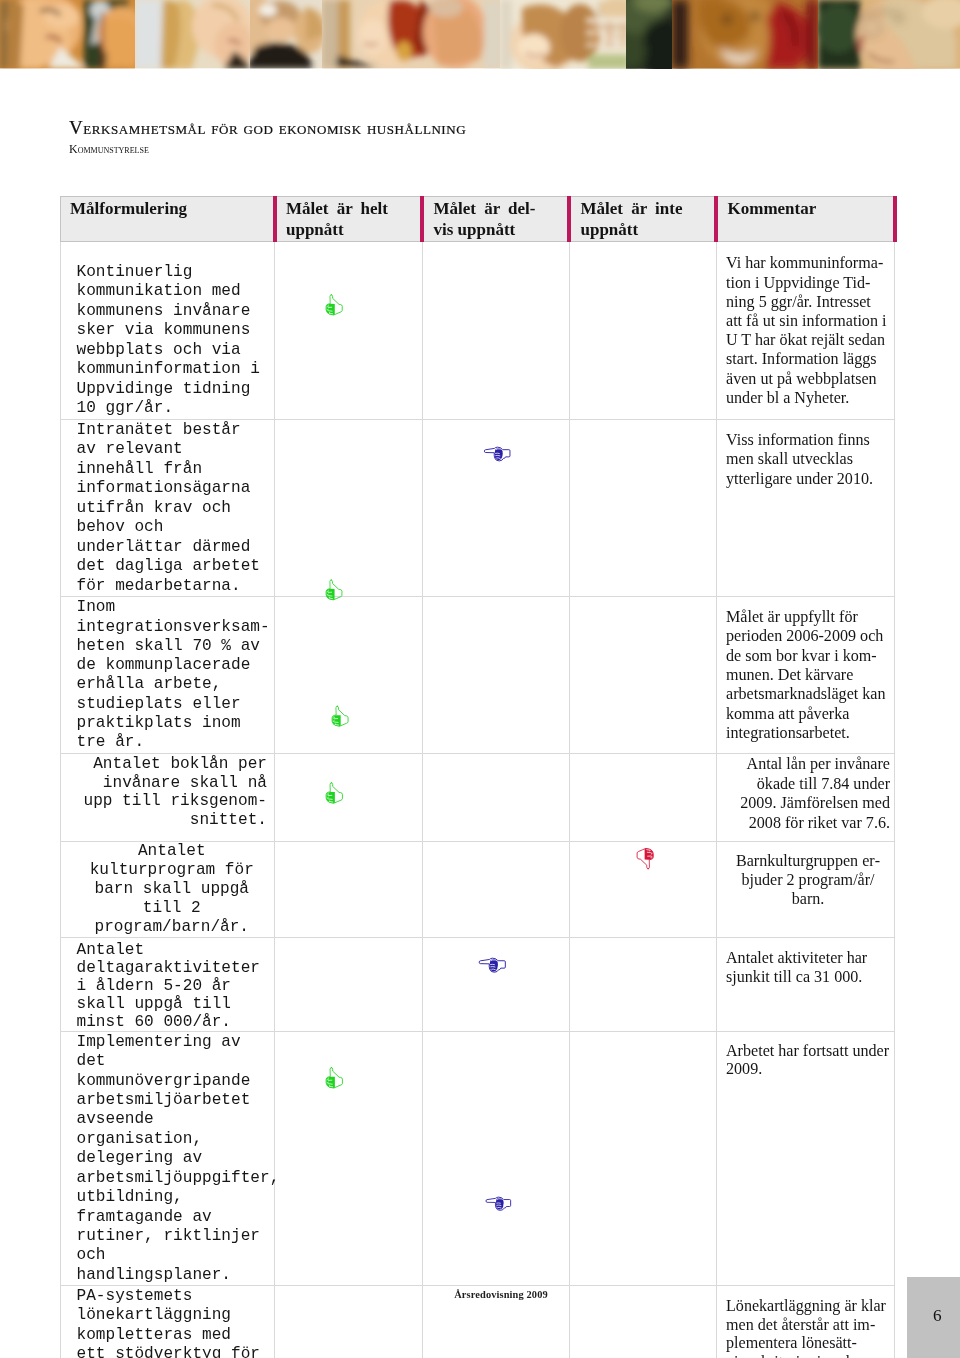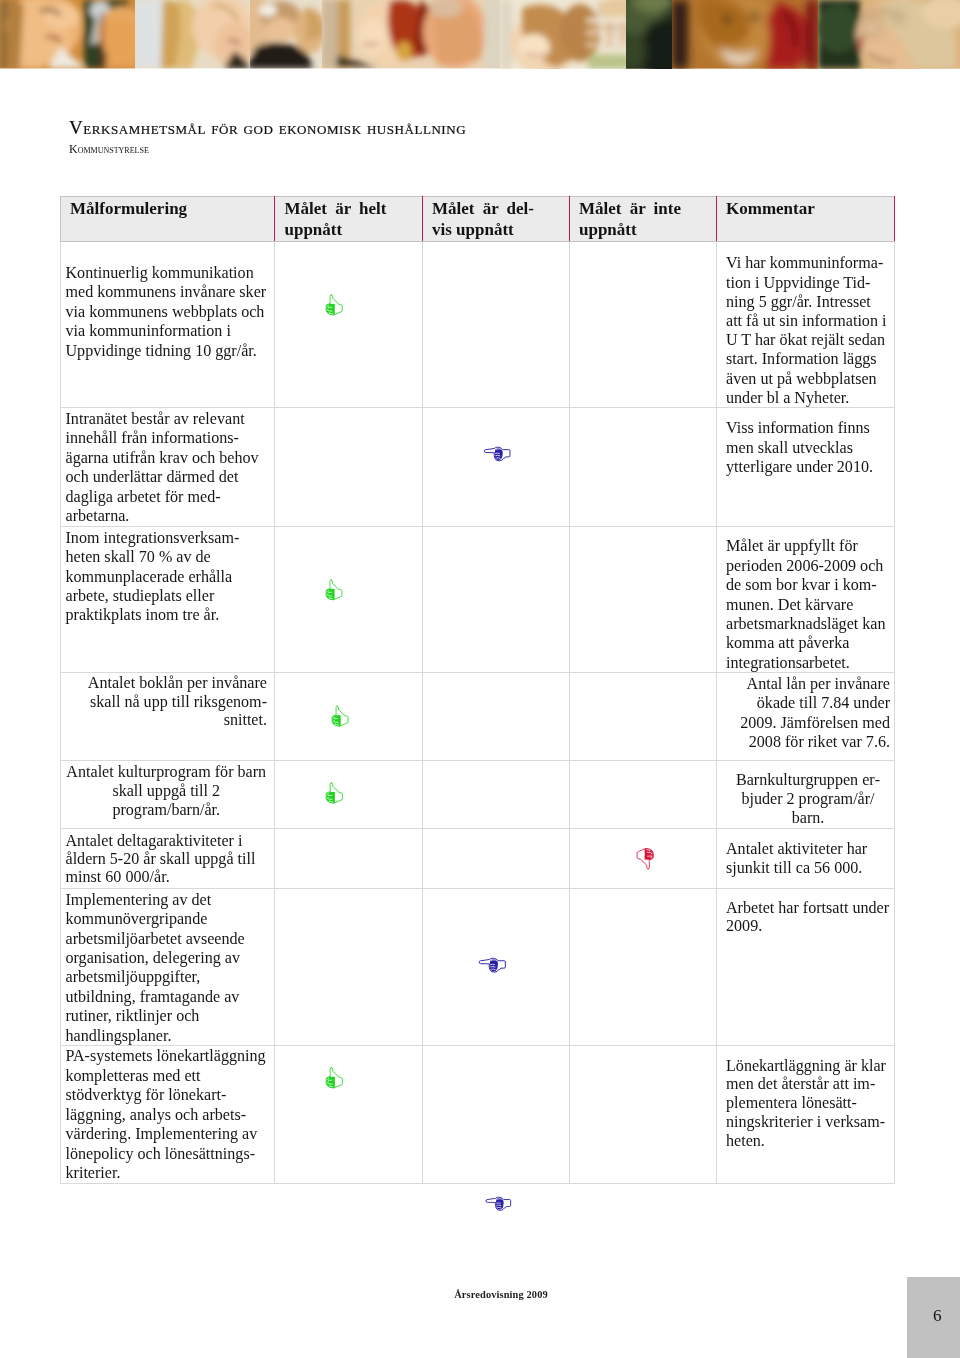--- a/index.html
+++ b/index.html
@@ -20,30 +20,30 @@
   .h-sub{font-size:12px;color:#111;font-variant:small-caps;
          line-height:21.8px;letter-spacing:0;}
 
   
   #tbl{position:absolute;left:59.5px;top:196px;width:835px;
        border-collapse:collapse;table-layout:fixed;}
   #tbl td,#tbl th{vertical-align:top;
        border-right:1px solid #d9d9d9;border-bottom:1px solid #d9d9d9;}
   #tbl tr > td:first-child, #tbl tr > th:first-child{border-left:1px solid #d9d9d9;}
   #tbl thead th{background:#ebebeb;
-        border-top:1px solid #c4c4c4;border-right:1px solid #be185d;
+        border-top:1px solid #c4c4c4;border-right:4px solid #be185d;
         border-bottom:1px solid #c4c4c4;
         font-weight:700;font-size:17px;line-height:20.8px;text-align:left;
         padding:2px 9.5px 0 9.5px;height:42px;color:#131313;}
   #tbl thead th:first-child{border-left:1px solid #c4c4c4;}
   #tbl thead th .hl{display:block;}
   #tbl thead th.just .hl:not(:last-child){
         display:block;text-align:justify;text-align-last:justify;width:102px;}
   .c0{width:214.5px}.c1{width:147.5px}.c2{width:147px}.c3{width:147px}.c4{width:178.5px}
-  #tbl td.goal{font-size:16.1px;color:#161616;padding:0 7px 0 5px;}
+  #tbl td.goal{font-size:16.1px;color:#161616;padding:0 7px 0 16px;font-family:Liberation Mono, monospace;}
   #tbl td.comment{font-size:16.1px;color:#161616;padding:0 4px 0 9.5px;}
   #tbl td.mark{padding:0;}
   #icons{position:absolute;left:0;top:0;width:960px;height:1358px;pointer-events:none;}
   #icons svg{position:absolute;}
 
   
   #footer{position:absolute;left:0;top:1287.4px;width:1002px;text-align:center;
           font-size:10.4px;font-weight:700;letter-spacing:.12px;color:#1f1f1f;
           line-height:15px;}
   #pagebox{position:absolute;left:907.3px;top:1277.3px;width:52.7px;height:80.7px;
@@ -300,21 +300,21 @@
           <td class="mark c1"></td>
           <td class="mark c2"></td>
           <td class="mark c3"></td>
           <td class="comment c4" style="padding-top:10.2px;line-height:18.93px">Barnkulturgruppen er­bjuder 2 program/⁠år/​barn.</td>
         </tr>
         <tr style="height: 60px;">
           <td class="goal c0" style="padding-top:2.77px;line-height:18px">Antalet deltagaraktiviteter i åldern 5-20 år skall uppgå till minst 60 000/år.</td>
           <td class="mark c1"></td>
           <td class="mark c2"></td>
           <td class="mark c3"></td>
-          <td class="comment c4" style="padding-top:11.17px;line-height:18.6px">Antalet aktiviteter har sjunkit till ca 56 000.</td>
+          <td class="comment c4" style="padding-top:11.17px;line-height:18.6px">Antalet aktiviteter har sjunkit till ca 31 000.</td>
         </tr>
         <tr style="height: 157px;">
           <td class="goal c0" style="padding-top:0.77px;line-height:19.4px">Implementering av det kommunövergripande arbetsmiljöarbetet avseende organisation, delegering av arbetsmiljöuppgifter, utbildning, framtagande av rutiner, riktlinjer och handlingsplaner.</td>
           <td class="mark c1"></td>
           <td class="mark c2"></td>
           <td class="mark c3"></td>
           <td class="comment c4" style="padding-top:10.32px;line-height:17.9px">Arbetet har fortsatt under 2009.</td>
         </tr>
         <tr style="height: 138px;">
           <td class="goal c0" style="padding-top:0.43px;line-height:19.47px">PA-systemets lönekart­läggning kompletteras med ett stödverktyg för lönekart­läggning, analys och arbets­värdering. Implementering av lönepolicy och lönesättnings­kriterier.</td>

